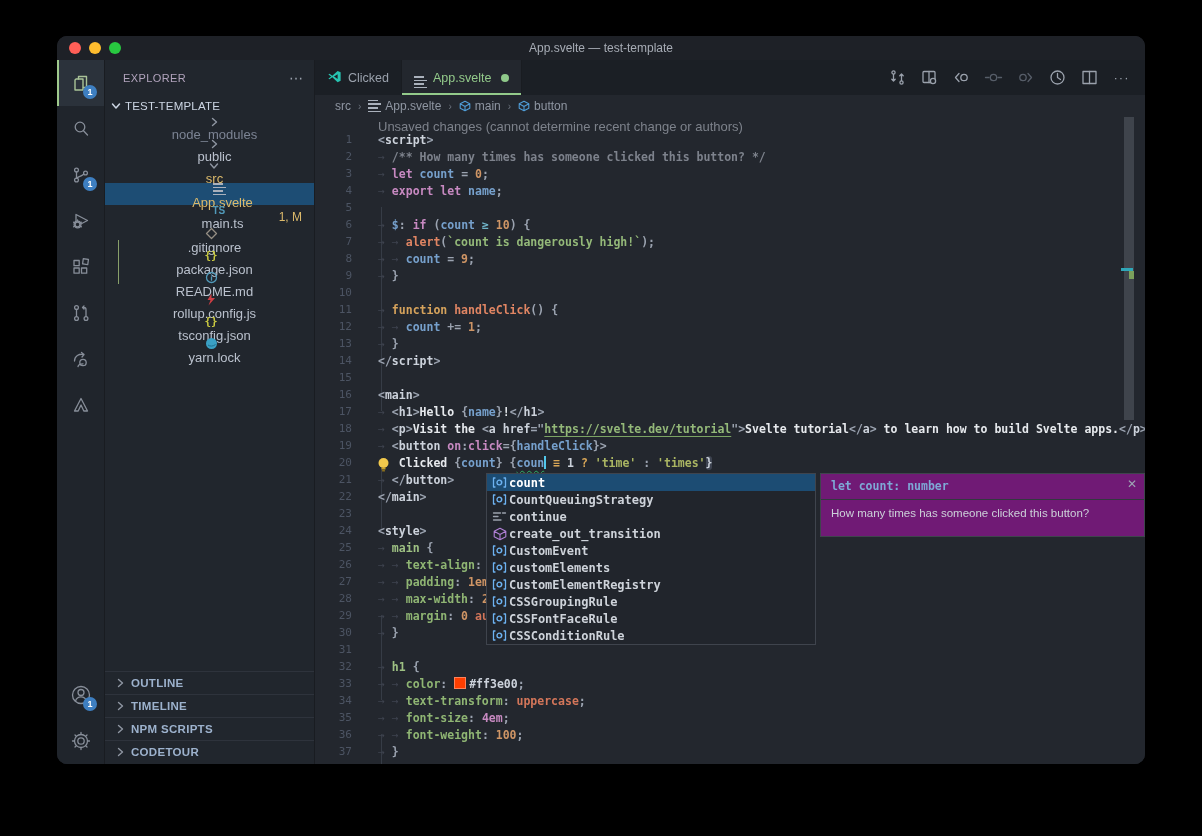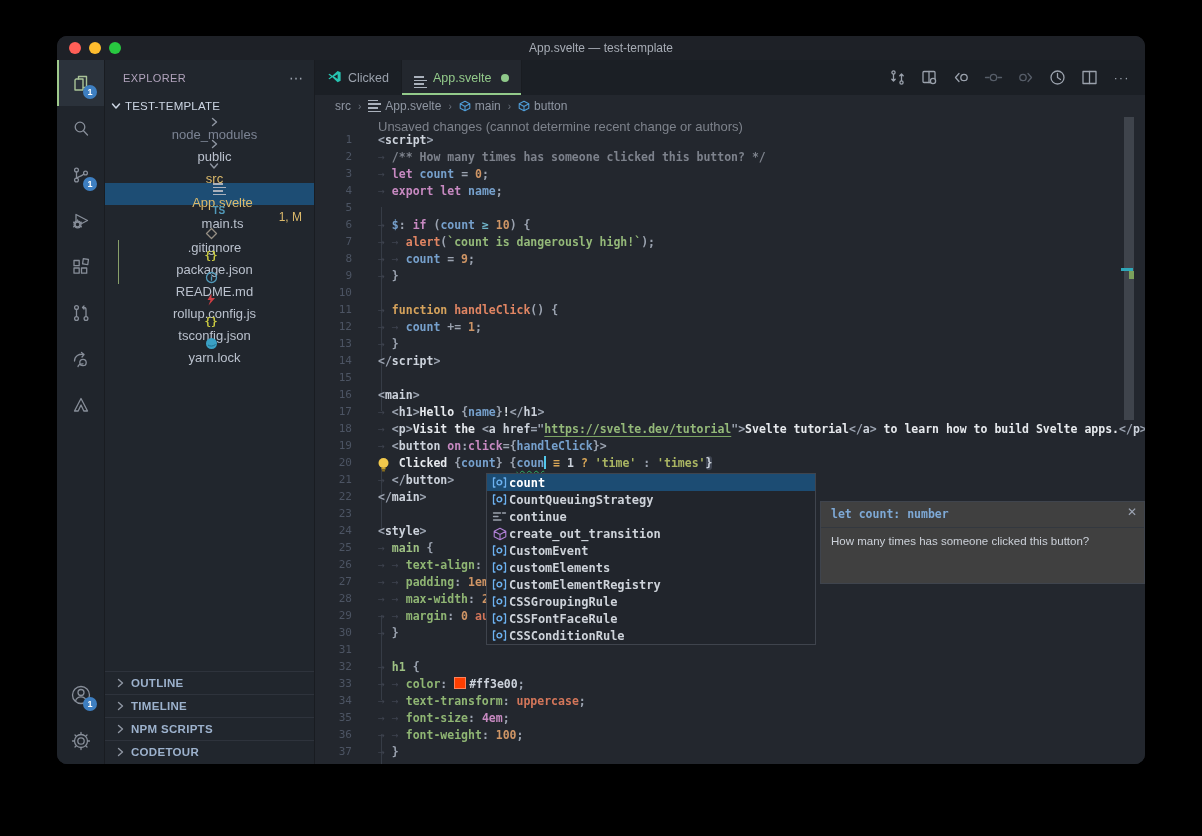--- a/index.html
+++ b/index.html
@@ -90,21 +90,21 @@
   
   .vscroll{position:absolute;left:809px;top:0px;width:10px;height:303px;background:rgba(125,130,140,.32);}
   .mark-teal{position:absolute;left:806px;top:151px;width:12px;height:3px;background:#2fa7b8;}
   .mark-green{position:absolute;left:814px;top:154px;width:5px;height:8px;background:#7ba05c;}
   
   .suggest{position:absolute;left:171px;top:356px;width:330px;background:#21252c;border:1px solid #3f444d;box-sizing:border-box;}
   .srow{height:17px;display:flex;align-items:center;padding-left:3px;font:700 12px "DejaVu Sans Mono",monospace;color:#ced3da;white-space:pre;}
   .srow .sicon{width:19px;display:flex;justify-content:center;flex:none;}
   .srow.selected{background:#1c4c73;color:#fff;}
   
-  .docs{position:absolute;left:505px;top:356px;width:325px;height:83px;background:#404040;border:1px solid #3f444d;box-sizing:border-box;margin-top:28px;}
+  .docs{position:absolute;left:505px;top:356px;width:325px;height:64px;background:#701a75;border:1px solid #3f444d;box-sizing:border-box;}
   .docs .sig{padding:5px 8px 6px 10px;font:700 11.5px "DejaVu Sans Mono",monospace;color:#7ea9d6;border-bottom:1px solid #33383f;}
   .docs .dtext{padding:7px 8px 0 10px;font-size:11.5px;color:#ccd1d9;}
   .docs .dclose{position:absolute;top:4px;right:7px;color:#9da5b4;font-size:12px;line-height:12px;}
 </style>
 </head>
 <body>
 
 <div class="canvas">
   <div class="window">
 

